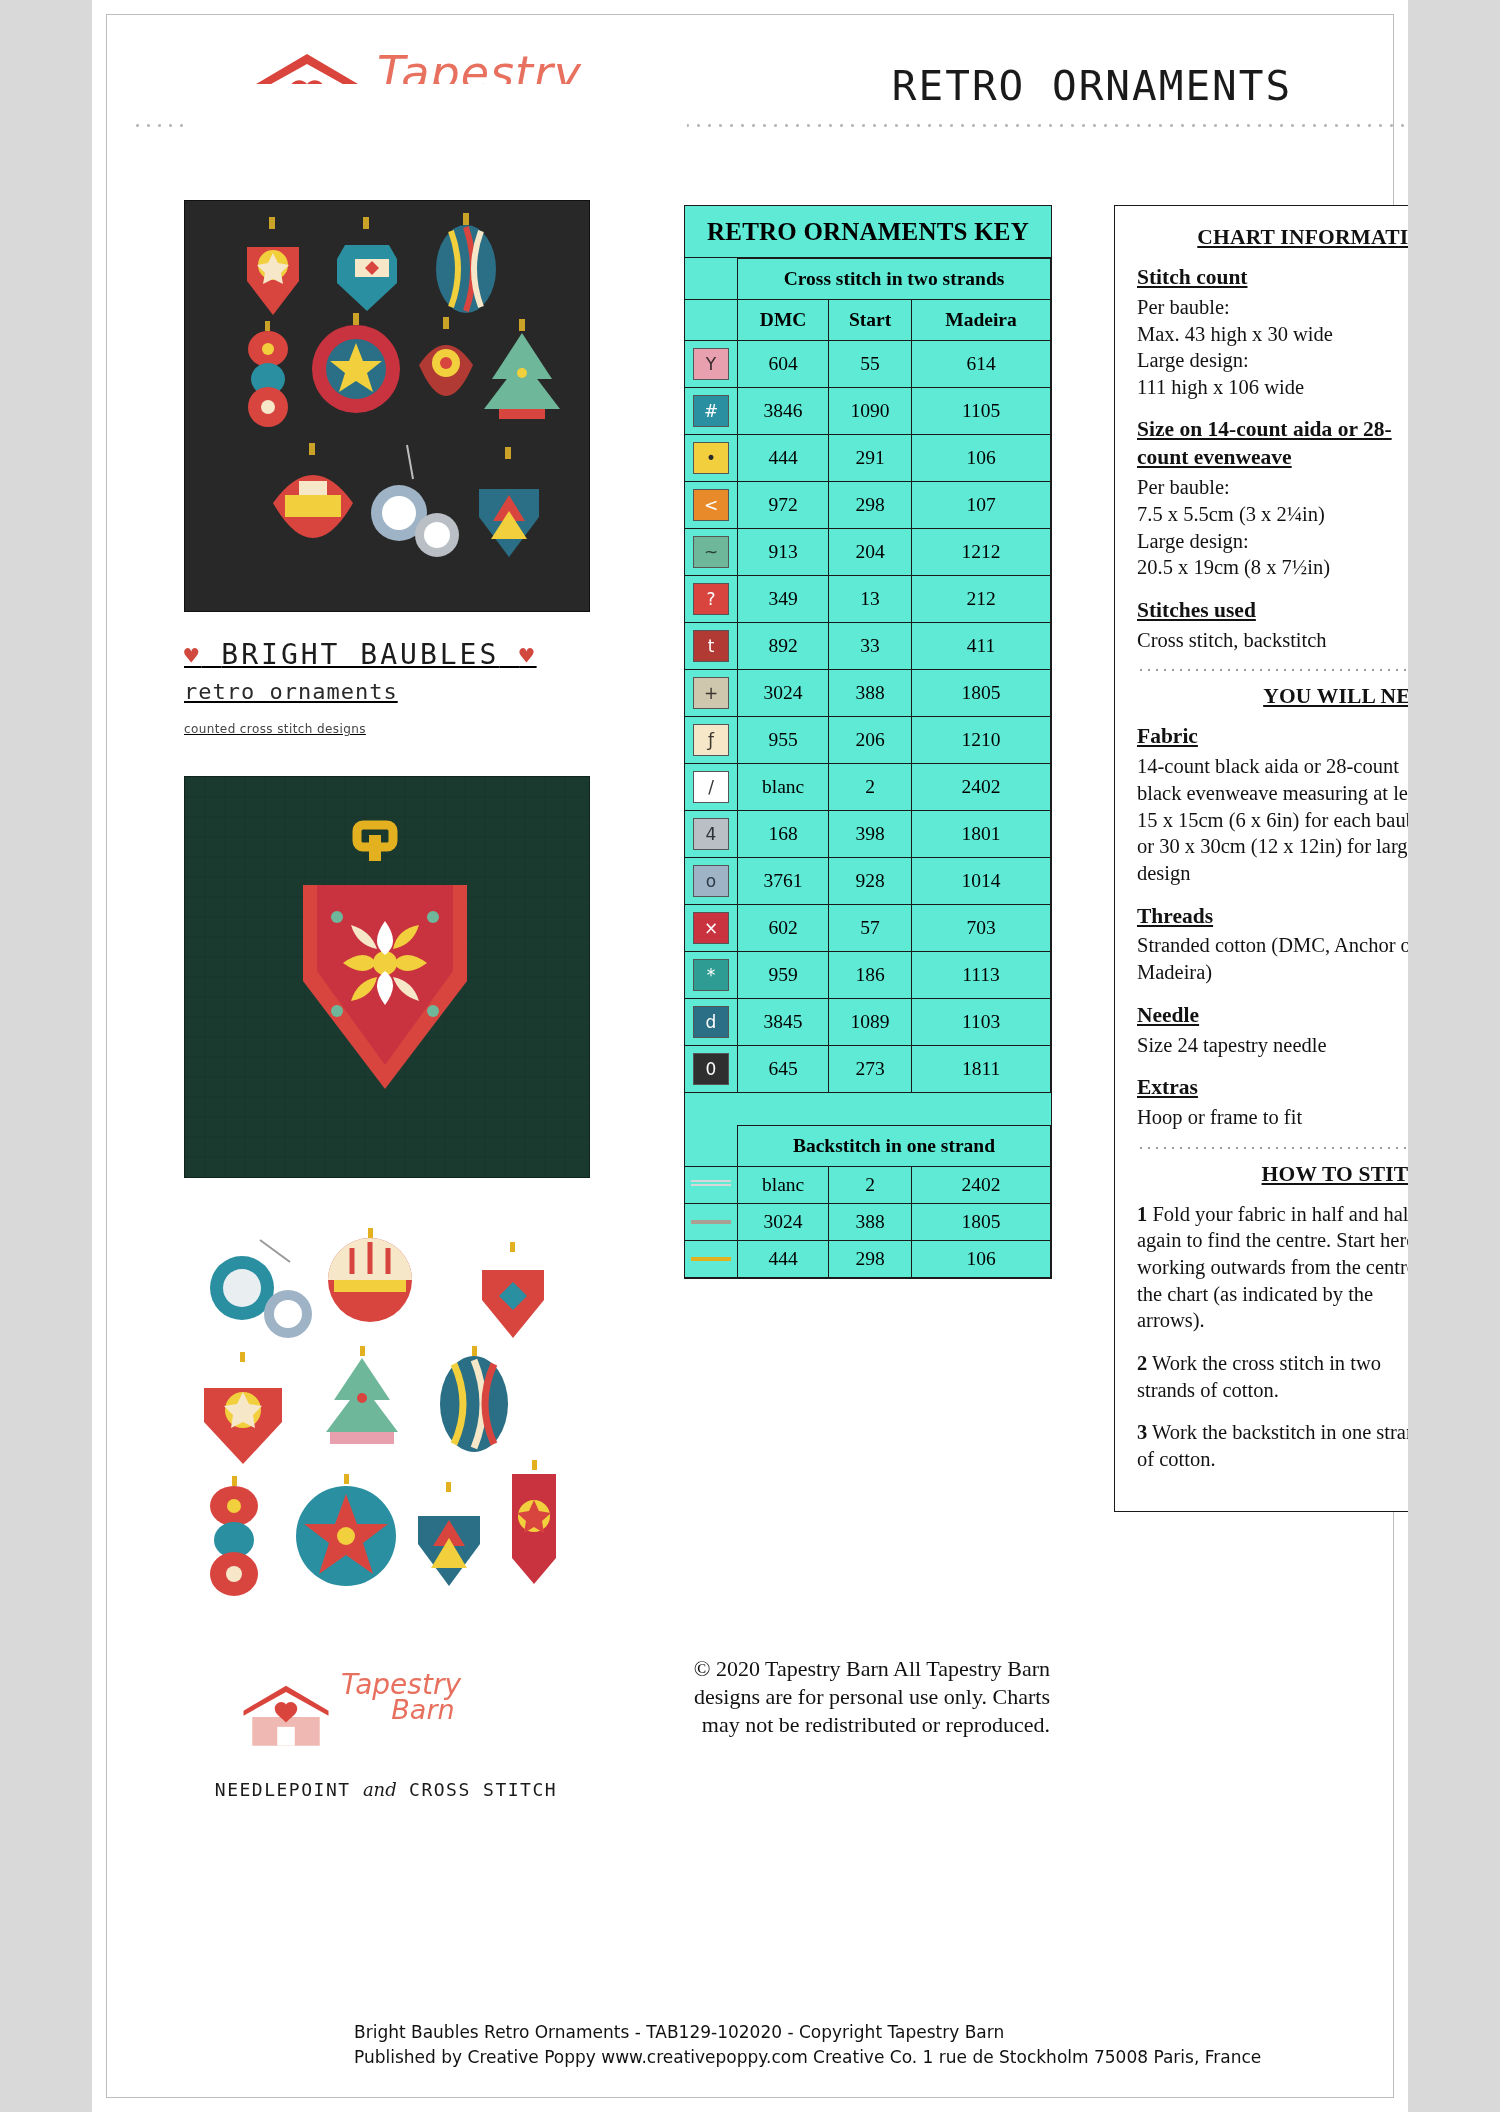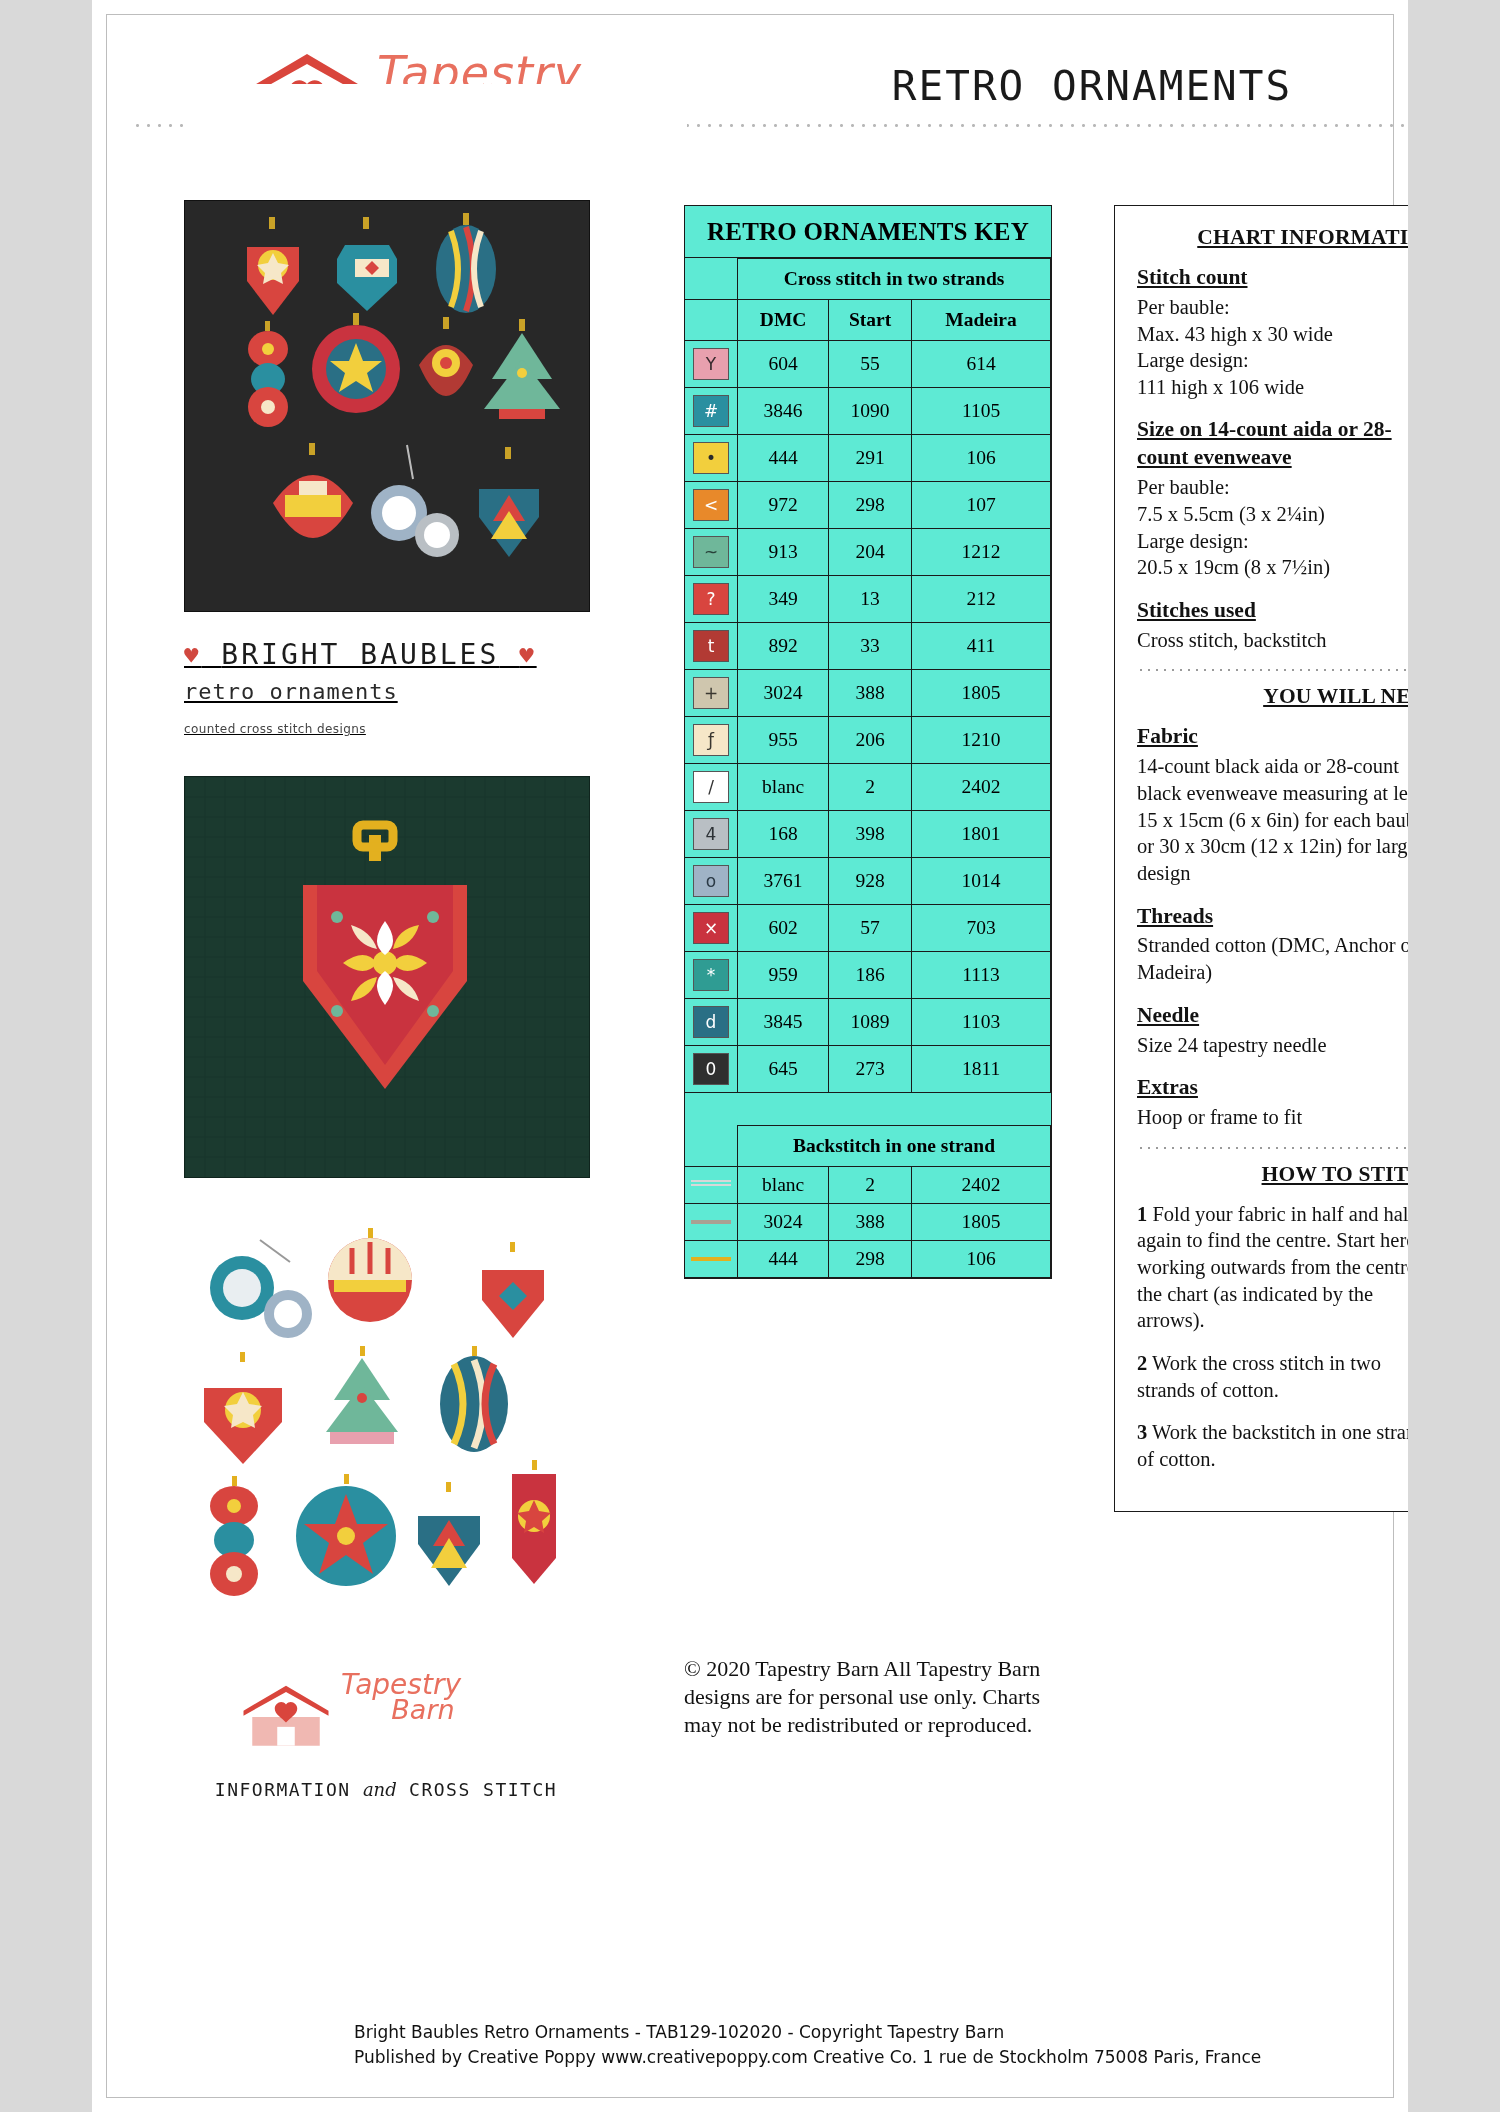--- a/index.html
+++ b/index.html
@@ -107,21 +107,21 @@
     border:1px solid #555;
     display:flex;align-items:center;justify-content:center;
     font-family:"DejaVu Sans",sans-serif;font-size:17px;line-height:1;
   }
   .bs-line{width:40px;height:0;margin:0 auto;border-top:4px solid #000;}
   .bs-line.blanc{border-top:6px double #777;height:4px;}
   .gap-row td{border:none;height:18px;}
 
   .copyright{
     position:absolute;left:592px;top:1655px;width:366px;
-    text-align:left;font-size:22px;line-height:1.28;color:#111;
+    text-align:right;font-size:22px;line-height:1.28;color:#111;
   }
 
   
   .info{
     position:absolute;left:1022px;top:205px;width:350px;
     border:1.5px solid #1a1a1a;background:#fff;
     padding:18px 22px 22px 22px;
     box-sizing:border-box;
     font-size:20.5px;line-height:1.30;color:#121212;
   }
@@ -368,21 +368,21 @@
           <path d="M12 48 L80 8 L148 48 L148 56 L80 18 L12 56 Z" fill="#d9453c"></path>
           <path d="M26 58 h108 v46 h-108 z" fill="#f0b8b2"></path>
           <rect x="66" y="74" width="28" height="30" fill="#ffffff"></rect>
           <path d="M80 38 c-7 -8 -18 -2 -18 7 c0 9 12 15 18 22 c6 -7 18 -13 18 -22 c0 -9 -11 -15 -18 -7 z" fill="#d9453c"></path>
         </svg>
         <div class="fl-word">
           <span class="l1">Tapestry</span>
           <span class="l2">Barn</span>
         </div>
       </div>
-      <div class="fl-sub"><span>INFORMATION </span><i>and</i><span> CROSS STITCH</span></div>
+      <div class="fl-sub"><span>NEEDLEPOINT </span><i>and</i><span> CROSS STITCH</span></div>
     </div>
   </div>
 
   <div class="key">
     <div class="key-title">RETRO ORNAMENTS KEY</div>
     <table>
       <tbody id="key-body">
           <tr>
             <td class="blank blank-lr"></td>
             <td colspan="3" class="hdr">Cross stitch in two strands</td>

